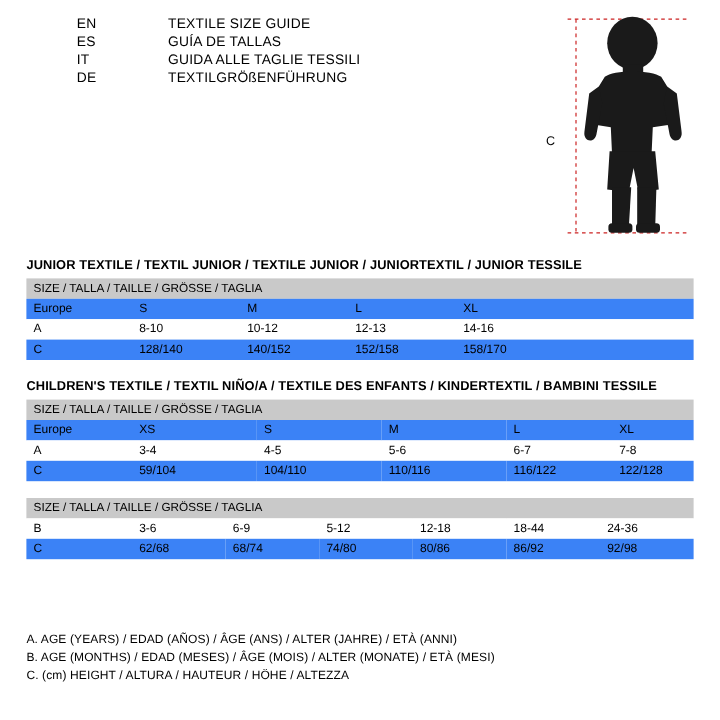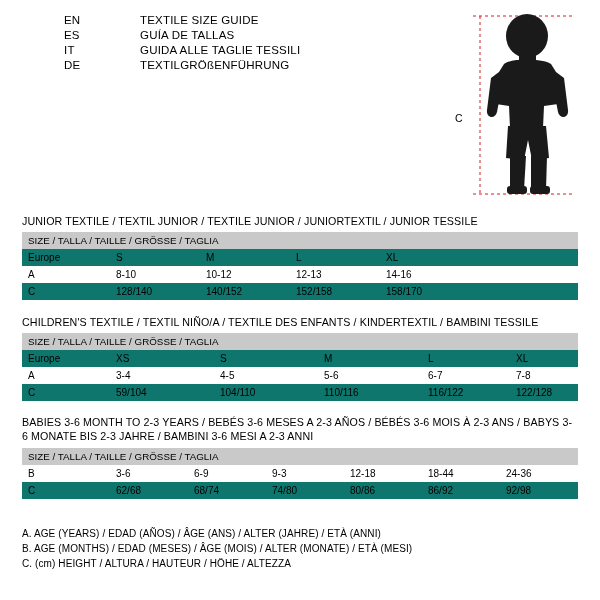--- a/index.html
+++ b/index.html
@@ -58,38 +58,38 @@
   }
 
   
   .section {
     position: absolute;
     left: 22px;
     width: 556px;
   }
   .section-title {
     font-size: 10.7px;
-    font-weight: normal;
+    font-weight: bold;
     margin-bottom: 5px;
     letter-spacing: 0.1px;
   }
   .section-title.two-line { line-height: 14px; }
 
   table {
     border-collapse: collapse;
     width: 100%;
     table-layout: fixed;
   }
   td {
     font-size: 10px;
     padding: 3px 0 3px 6px;
     vertical-align: middle;
   }
   tr.shade td { background: #c9c9c9; }
-  tr.band td   { background: #0f766e; }
+  tr.band td   { background: #3b82f6; }
   tr.white td  { background: #ffffff; }
 
   .hdr-cell { font-size: 9.8px; }
 
   
   .notes {
     position: absolute;
     left: 22px;
     top: 528px;
     width: 560px;
@@ -234,40 +234,39 @@
         <td>104/110</td>
         <td>110/116</td>
         <td>116/122</td>
         <td>122/128</td>
       </tr>
     </tbody>
   </table>
 </div>
 
 <div class="section" style="top:415px;">
-  <div class="section-title two-line">BABIES 3-6 MONTH TO 2-3 YEARS / BEBÉS 3-6 MESES A 2-3 AÑOS / BÉBÉS 3-6 MOIS À 2-3 ANS / BABYS 3-6 MONATE BIS 2-3 JAHRE / BAMBINI 3-6 MESI A 2-3 ANNI</div>
   <table>
     <colgroup>
         <col style="width:88px">
         <col style="width:78px">
         <col style="width:78px">
         <col style="width:78px">
         <col style="width:78px">
         <col style="width:78px">
         <col>
       </colgroup>
     <tbody>
       <tr class="shade">
         <td colspan="7" class="hdr-cell">SIZE / TALLA / TAILLE / GRÖSSE / TAGLIA</td>
       </tr>
       <tr class="white">
         <td>B</td>
         <td>3-6</td>
         <td>6-9</td>
-        <td>9-3</td>
+        <td>5-12</td>
         <td>12-18</td>
         <td>18-44</td>
         <td>24-36</td>
       </tr>
       <tr class="band">
         <td>C</td>
         <td>62/68</td>
         <td>68/74</td>
         <td>74/80</td>
         <td>80/86</td>

